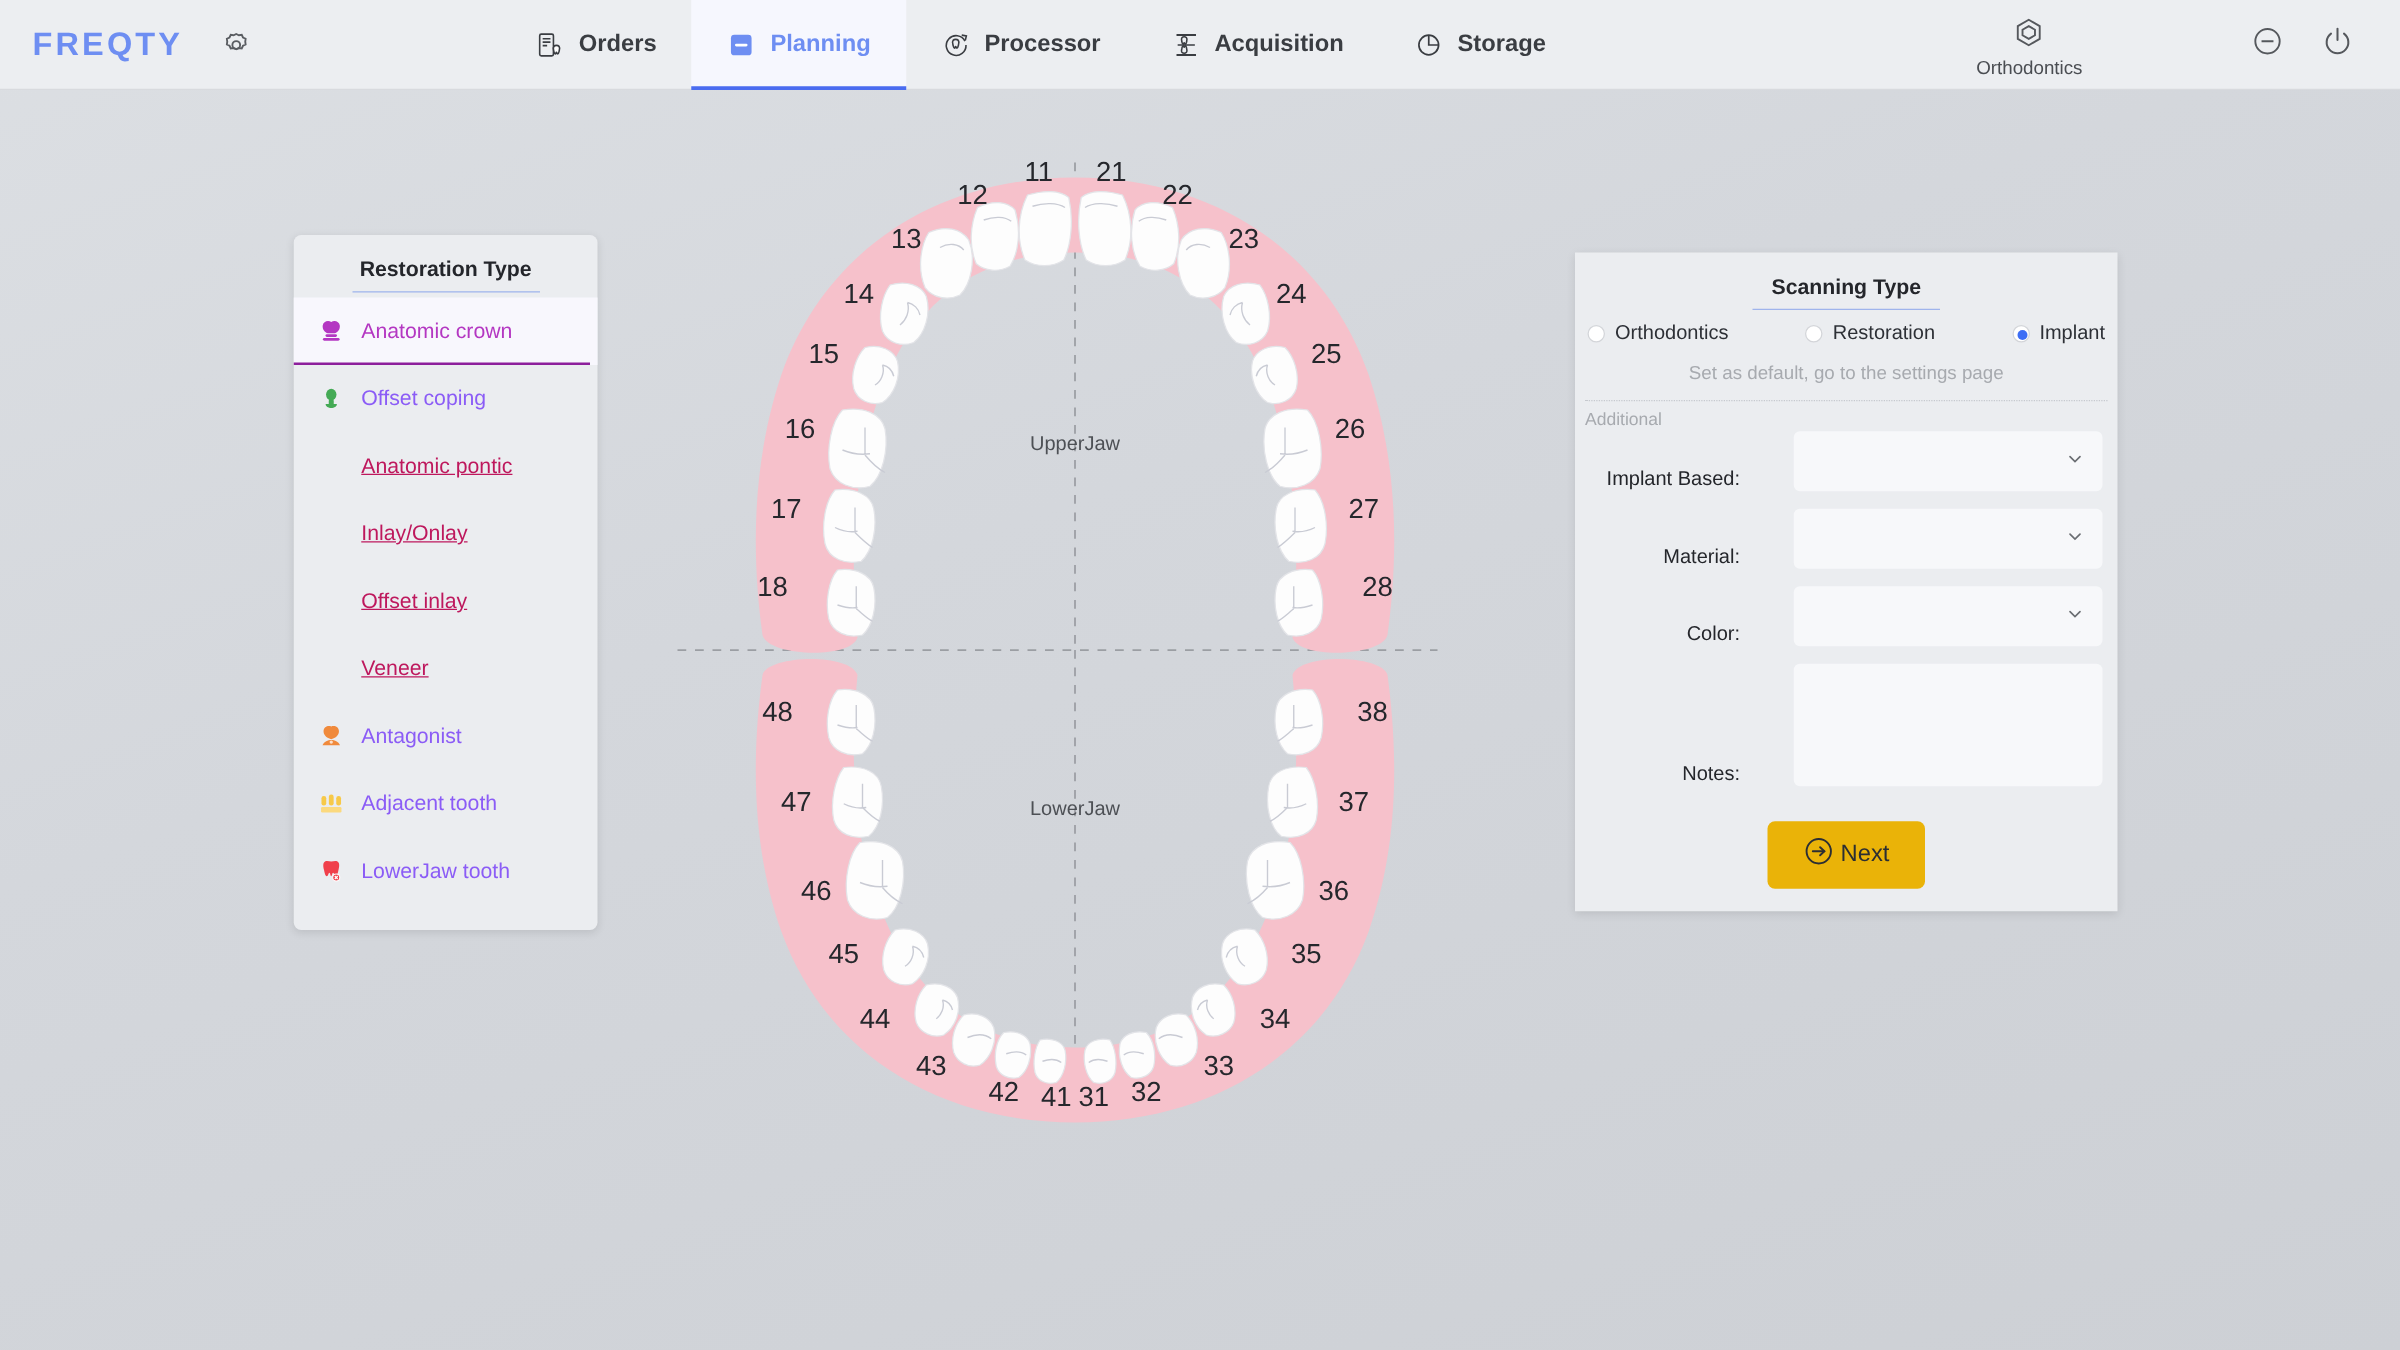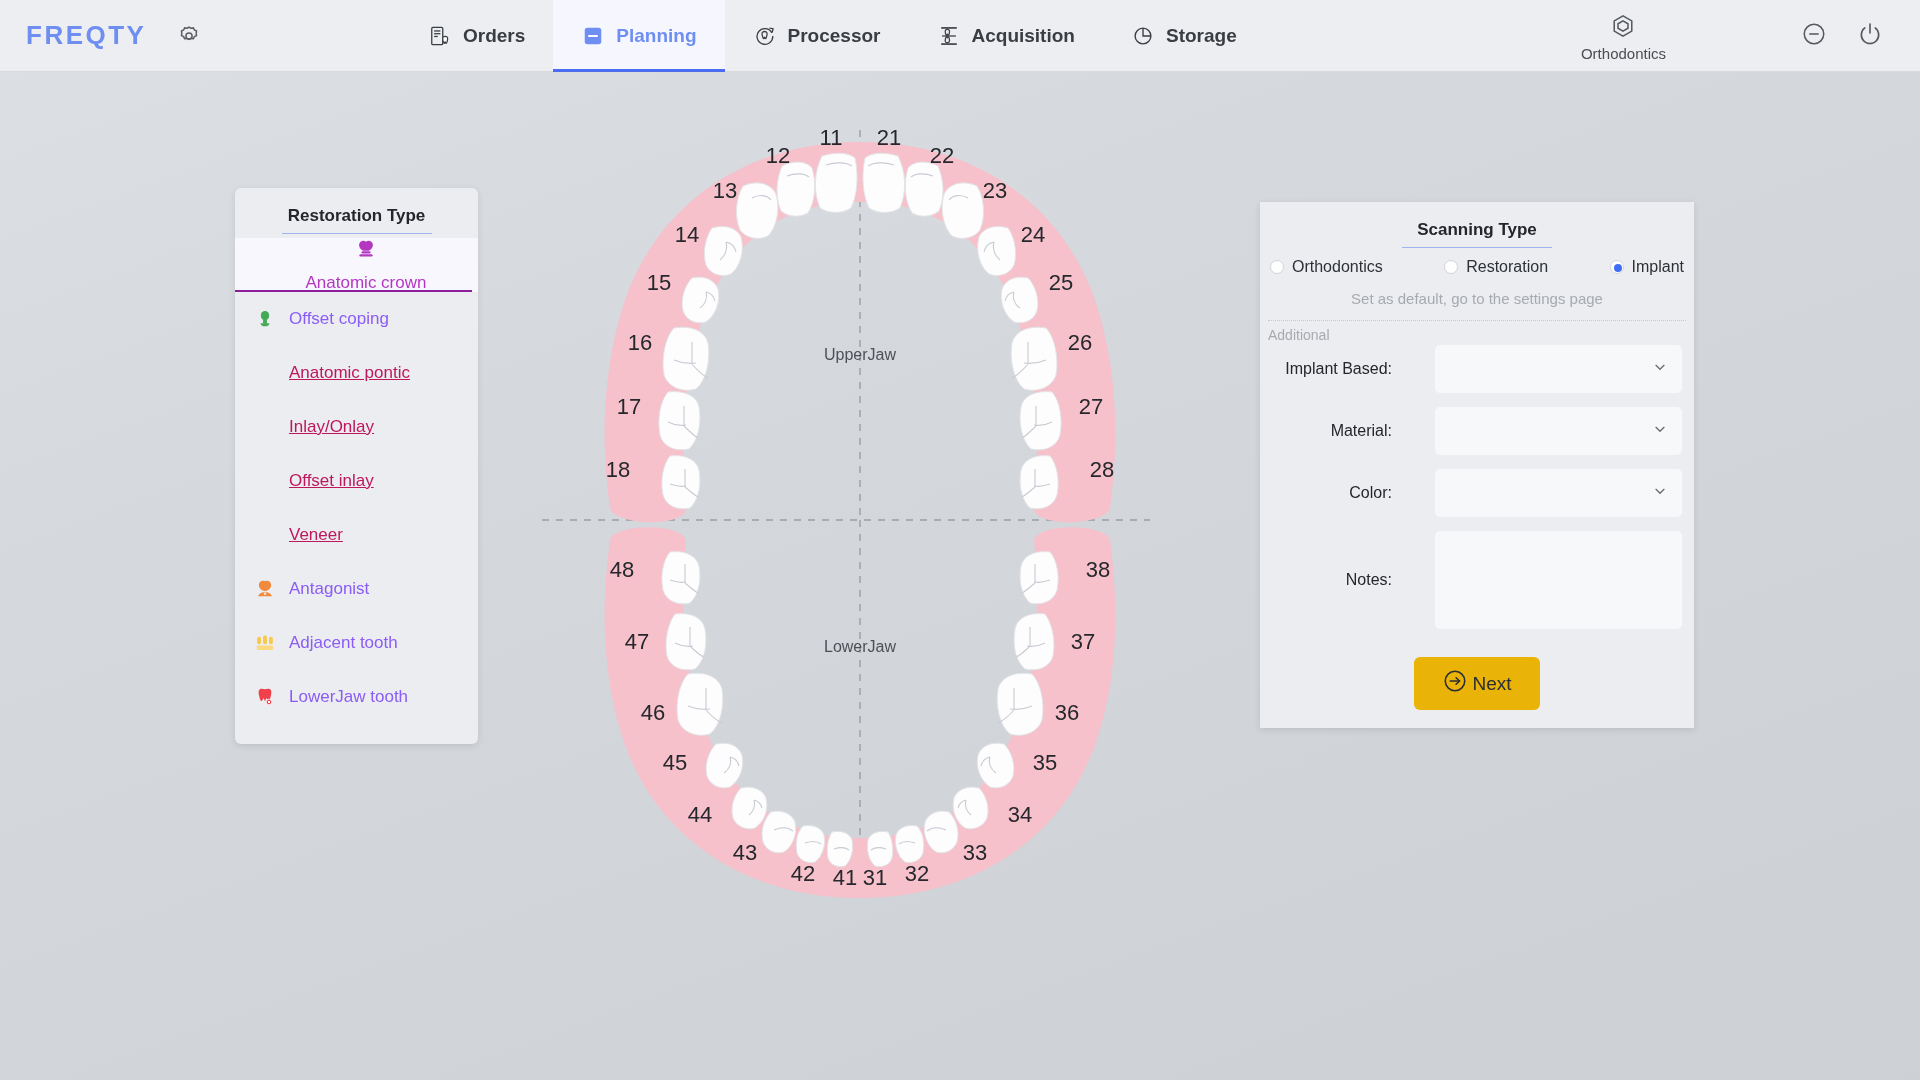--- a/index.html
+++ b/index.html
@@ -151,21 +151,20 @@
 
   .resto-item .ri-icon {
     width: 22px; height: 22px;
     display: flex; align-items: center; justify-content: center;
     flex: none;
   }
 
   .resto-item.selected {
     background: #f8f7fd;
     color: #b437c2;
-    flex-direction: column;
   }
   .resto-item.selected::after {
     content: "";
     position: absolute;
     left: 0; right: 6px; bottom: 0;
     height: 2.5px;
     background: #8d1f9c;
   }
 
   .resto-item.disabled {
@@ -233,21 +232,21 @@
   }
 
   #additional-label {
     color: #a7aaaf;
     font-size: 14px;
     padding: 6px 0 2px 8px;
   }
 
   .field-row {
     display: flex;
-    align-items: center;
+    align-items: flex-end;
     padding: 0 12px 0 6px;
     margin-bottom: 14px;
     gap: 29px;
   }
 
   .field-label {
     width: 140px;
     text-align: right;
     padding-right: 14px;
     font-size: 16px;

